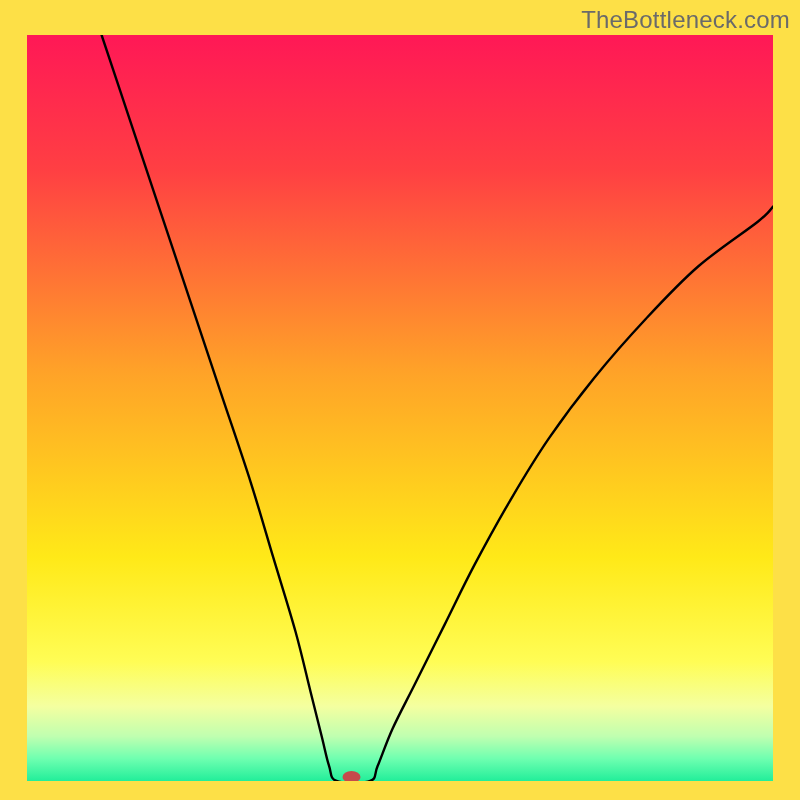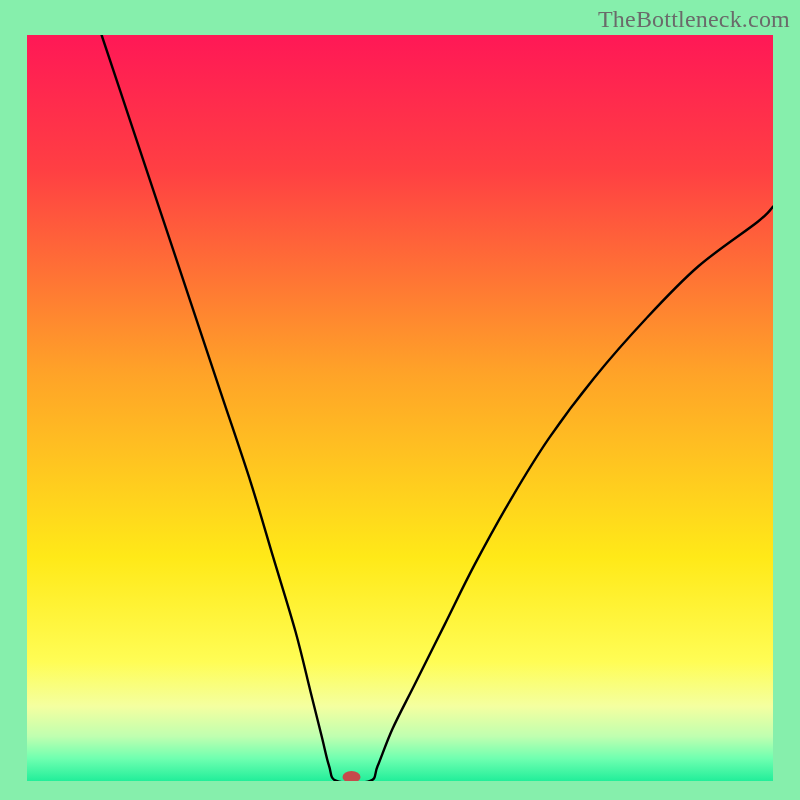--- a/index.html
+++ b/index.html
@@ -8,22 +8,21 @@
     width: 800px;
     height: 800px;
     background: #000;
     overflow: hidden;
     font-family: Arial, Helvetica, sans-serif;
   }
   .frame {
     position: relative;
     width: 800px;
     height: 800px;
-    background: #86efac;
-    font-family: Liberation Serif, serif;
+    background: #fde047;
   }
   .watermark {
     position: absolute;
     top: 6px;
     right: 10px;
     color: #6a6a6a;
     font-size: 24px;
     font-weight: 500;
     letter-spacing: 0.2px;
     user-select: none;

